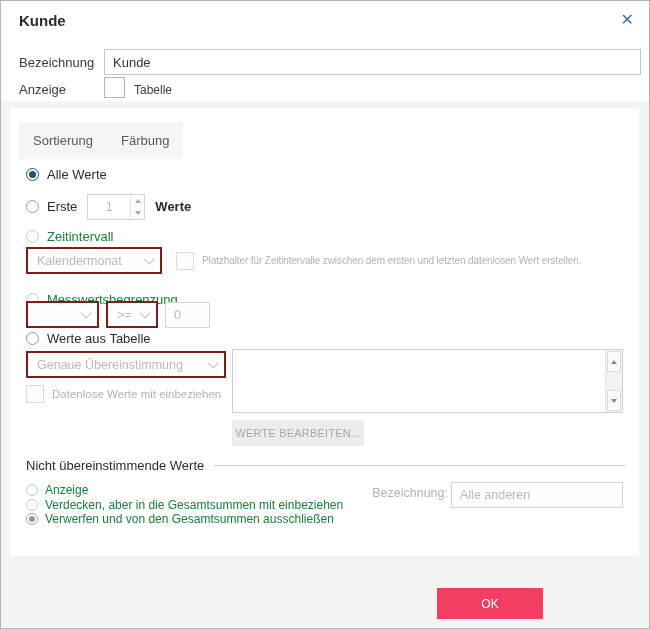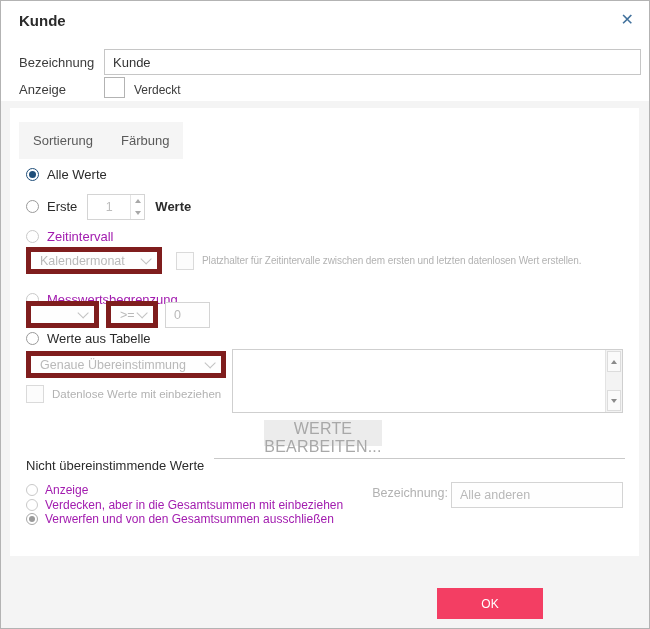--- a/index.html
+++ b/index.html
@@ -33,51 +33,51 @@
   
   .radio { width:13px; height:13px; border-radius:50%; border:1px solid #9a9a9a; background:#fff;
            position:relative; flex:0 0 auto; }
   .radio.sel::after { content:""; position:absolute; left:2px; top:2px; right:2px; bottom:2px;
                       border-radius:50%; background:#1f4e79; }
   .radio.on { border-color:#1f4e79; }
   .radio.dim { border-color:#c9c9c9; }
   .radio.dim.sel::after { background:#9a9a9a; }
   .radio.dimsel { border-color:#a8a8a8; }
   .rlabel { margin-left:8px; color:#2b2b2b; }
-  .rlabel.dim { color:#a21caf; }
+  .rlabel.dim { color:#15803d; }
   .dimtext { color:#b2b2b2; }
   
   .spin { width:58px; height:26px; border:1px solid #d4d4d4; background:#fff; display:flex; margin-left:10px; }
   .spin-val { flex:1; text-align:center; line-height:24px; color:#bdbdbd; font-size:12.5px; }
   .spin-btns { width:14px; display:flex; flex-direction:column; justify-content:space-around; align-items:center; border-left:1px solid #e4e4e4; }
   .tri-up { width:0; height:0; border-left:3.5px solid transparent; border-right:3.5px solid transparent; border-bottom:4.5px solid #a8a8a8; }
   .tri-dn { width:0; height:0; border-left:3.5px solid transparent; border-right:3.5px solid transparent; border-top:4.5px solid #a8a8a8; }
   
-  .dd { height:27px; border:5px solid #7f1d1d; background:#fefefe; display:flex; align-items:center;
+  .dd { height:27px; border:2px solid #7f1d1d; background:#fefefe; display:flex; align-items:center;
         padding:0 9px; color:#b9b9b9; font-size:12.5px; }
   .dd .chev { margin-left:auto; width:8px; height:8px; border-right:1.4px solid #c2c2c2;
               border-bottom:1.4px solid #c2c2c2; transform:rotate(45deg) translateY(-3px); }
   .dis-input { height:26px; border:1px solid #d4d4d4; background:#fefefe; color:#b9b9b9;
                font-size:12.5px; padding:0 8px; font-family:inherit; outline:none; }
   .cb.dim { border-color:#dadada; background:#fcfcfc; }
   
   #listbox { position:absolute; left:222px; top:241px; width:391px; height:64px;
              border:1px solid #cfcfcf; background:#fff; }
   #vscroll { position:absolute; right:0; top:0; bottom:0; width:17px; background:#f3f3f3;
              border-left:1px solid #e3e3e3; }
   .sbtn { position:absolute; left:1px; right:1px; height:21px; background:#fafafa;
           border:1px solid #dcdcdc; display:flex; align-items:center; justify-content:center; }
   .sbtn.up { top:1px; } .sbtn.dn { bottom:1px; }
   .sb-tri-up { width:0; height:0; border-left:3.5px solid transparent; border-right:3.5px solid transparent; border-bottom:4px solid #8a8a8a; }
   .sb-tri-dn { width:0; height:0; border-left:3.5px solid transparent; border-right:3.5px solid transparent; border-top:4px solid #8a8a8a; }
   
-  #btn-werte { position:absolute; left:222px; top:312px; width:118px; height:26px; background:#ececec;
-               color:#a8a8a8; border:none; font-size:16px; font-family:inherit; letter-spacing:0.2px;margin-left:32px; }
-  
-  #sect-hdr { position:absolute; left:16px; right:14px; top:350px; display:flex; align-items:flex-start; }
+  #btn-werte { position:absolute; left:222px; top:312px; width:132px; height:26px; background:#ececec;
+               color:#a8a8a8; border:none; font-size:11px; font-family:inherit; letter-spacing:0.2px; }
+  
+  #sect-hdr { position:absolute; left:16px; right:14px; top:350px; display:flex; align-items:center; }
   #sect-hdr .txt { color:#2b2b2b; font-size:13px; white-space:nowrap; }
   #sect-hdr .line { flex:1; border-top:1px solid #c9c9c9; margin-left:10px; }
   .uopt { height:14px; font-size:12px; }
   .uopt .radio { width:12px; height:12px; }
   .uopt .rlabel { margin-left:7px; }
   #lbl-bez2 { position:absolute; left:352px; top:378px; width:86px; text-align:right;
               color:#b2b2b2; font-size:12.5px; white-space:nowrap; }
   #inp-bez2 { position:absolute; left:441px; top:374px; width:172px; }
   
   .fbtn { position:absolute; top:487px; height:31px; border:none; font-family:inherit; cursor:pointer; }
@@ -90,21 +90,21 @@
 
 <div id="dialog">
   <div class="dlg-title">Kunde</div>
   <div class="close-x">✕</div>
 
   <div class="lbl" id="lbl-bez">Bezeichnung</div>
   <input id="inp-bez" type="text" value="Kunde" style="">
 
   <div class="lbl" id="lbl-anz">Anzeige</div>
   <span class="cb" id="cb-verdeckt"></span>
-  <div class="lbl" id="lbl-verdeckt">Verdeckt</div>
+  <div class="lbl" id="lbl-verdeckt">Tabelle</div>
 
   <div id="body">
     <div id="panel">
 
       <div id="tabs">
         <div class="tab">Sortierung</div>
         <div class="tab">Färbung</div>
       </div>
 
       <div class="row" style="top:59px;height:15px;">

